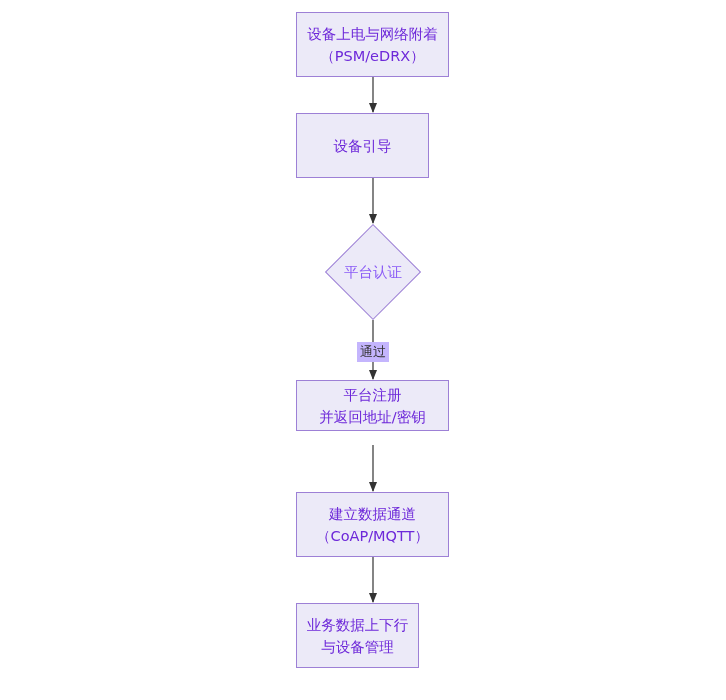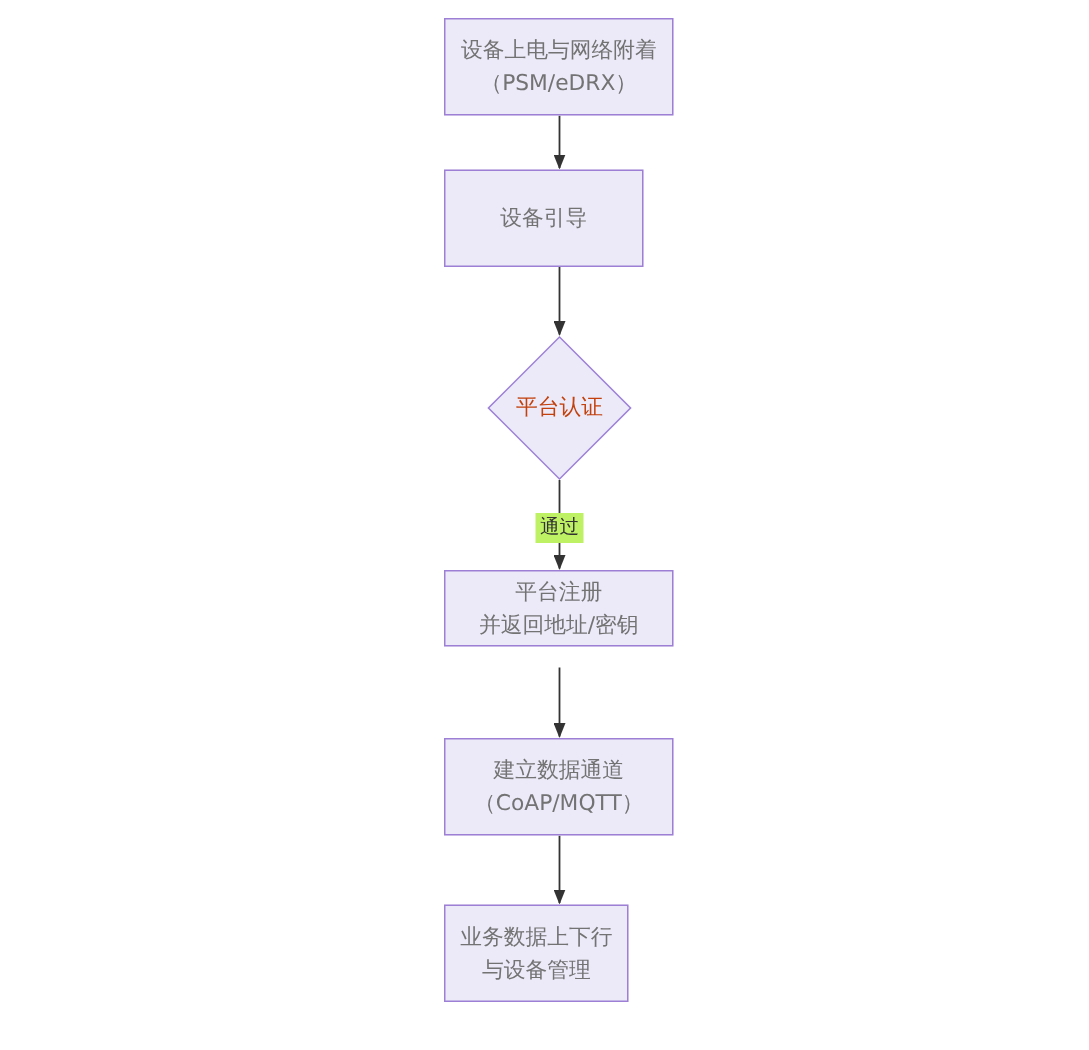--- a/index.html
+++ b/index.html
@@ -28,21 +28,21 @@
   }
   .node {
     position: absolute;
     box-sizing: border-box;
     background: #ECEAF8;
     border: 1px solid #9D80D6;
     display: flex;
     flex-direction: column;
     align-items: center;
     justify-content: center;
-    color: #737373;
+    color: #6d28d9;
     font-size: 14.5px;
     line-height: 22px;
     white-space: nowrap;
   }
   .node .line {
     display: block;
   }
   .node-diamond {
     position: absolute;
     box-sizing: border-box;
@@ -59,29 +59,29 @@
     margin-left: -34px;
     margin-top: -34px;
     background: #ECEAF8;
     border: 1px solid #9D80D6;
     transform: rotate(45deg);
     box-sizing: border-box;
   }
   .node-diamond .diamond-text {
     position: relative;
     z-index: 2;
-    color: #c2410c;
+    color: #8b5cf6;
     font-size: 14.5px;
     line-height: 22px;
     white-space: nowrap;
     text-align: right;
   }
   .edge-label {
     position: absolute;
-    background: #bef264;
+    background: #c4b5fd;
     color: #333333;
     font-size: 13px;
     line-height: 18px;
     padding: 1px 3px;
     white-space: nowrap;
     transform: translate(-50%, -50%);
   }
 </style>
 </head>
 <body>

